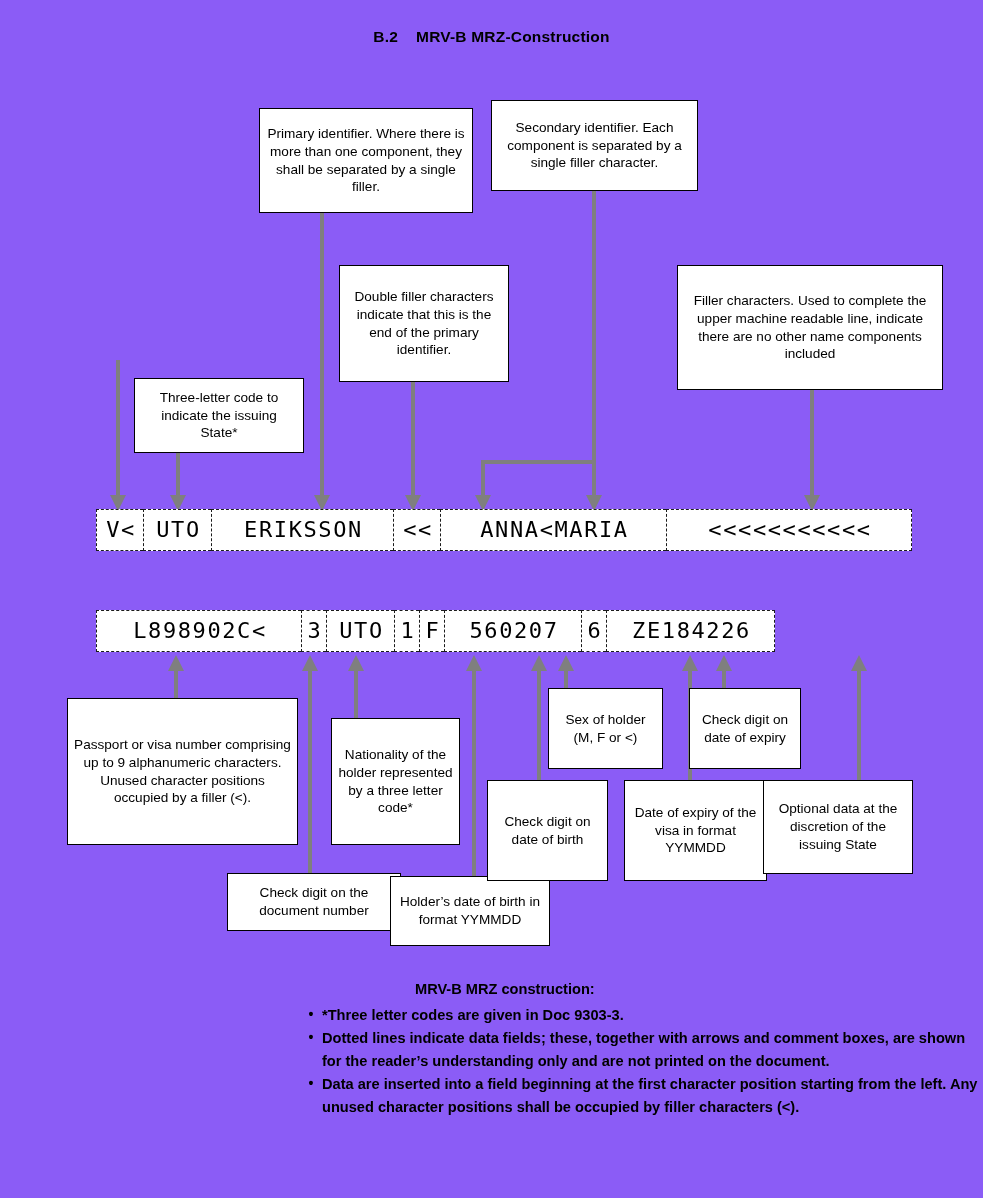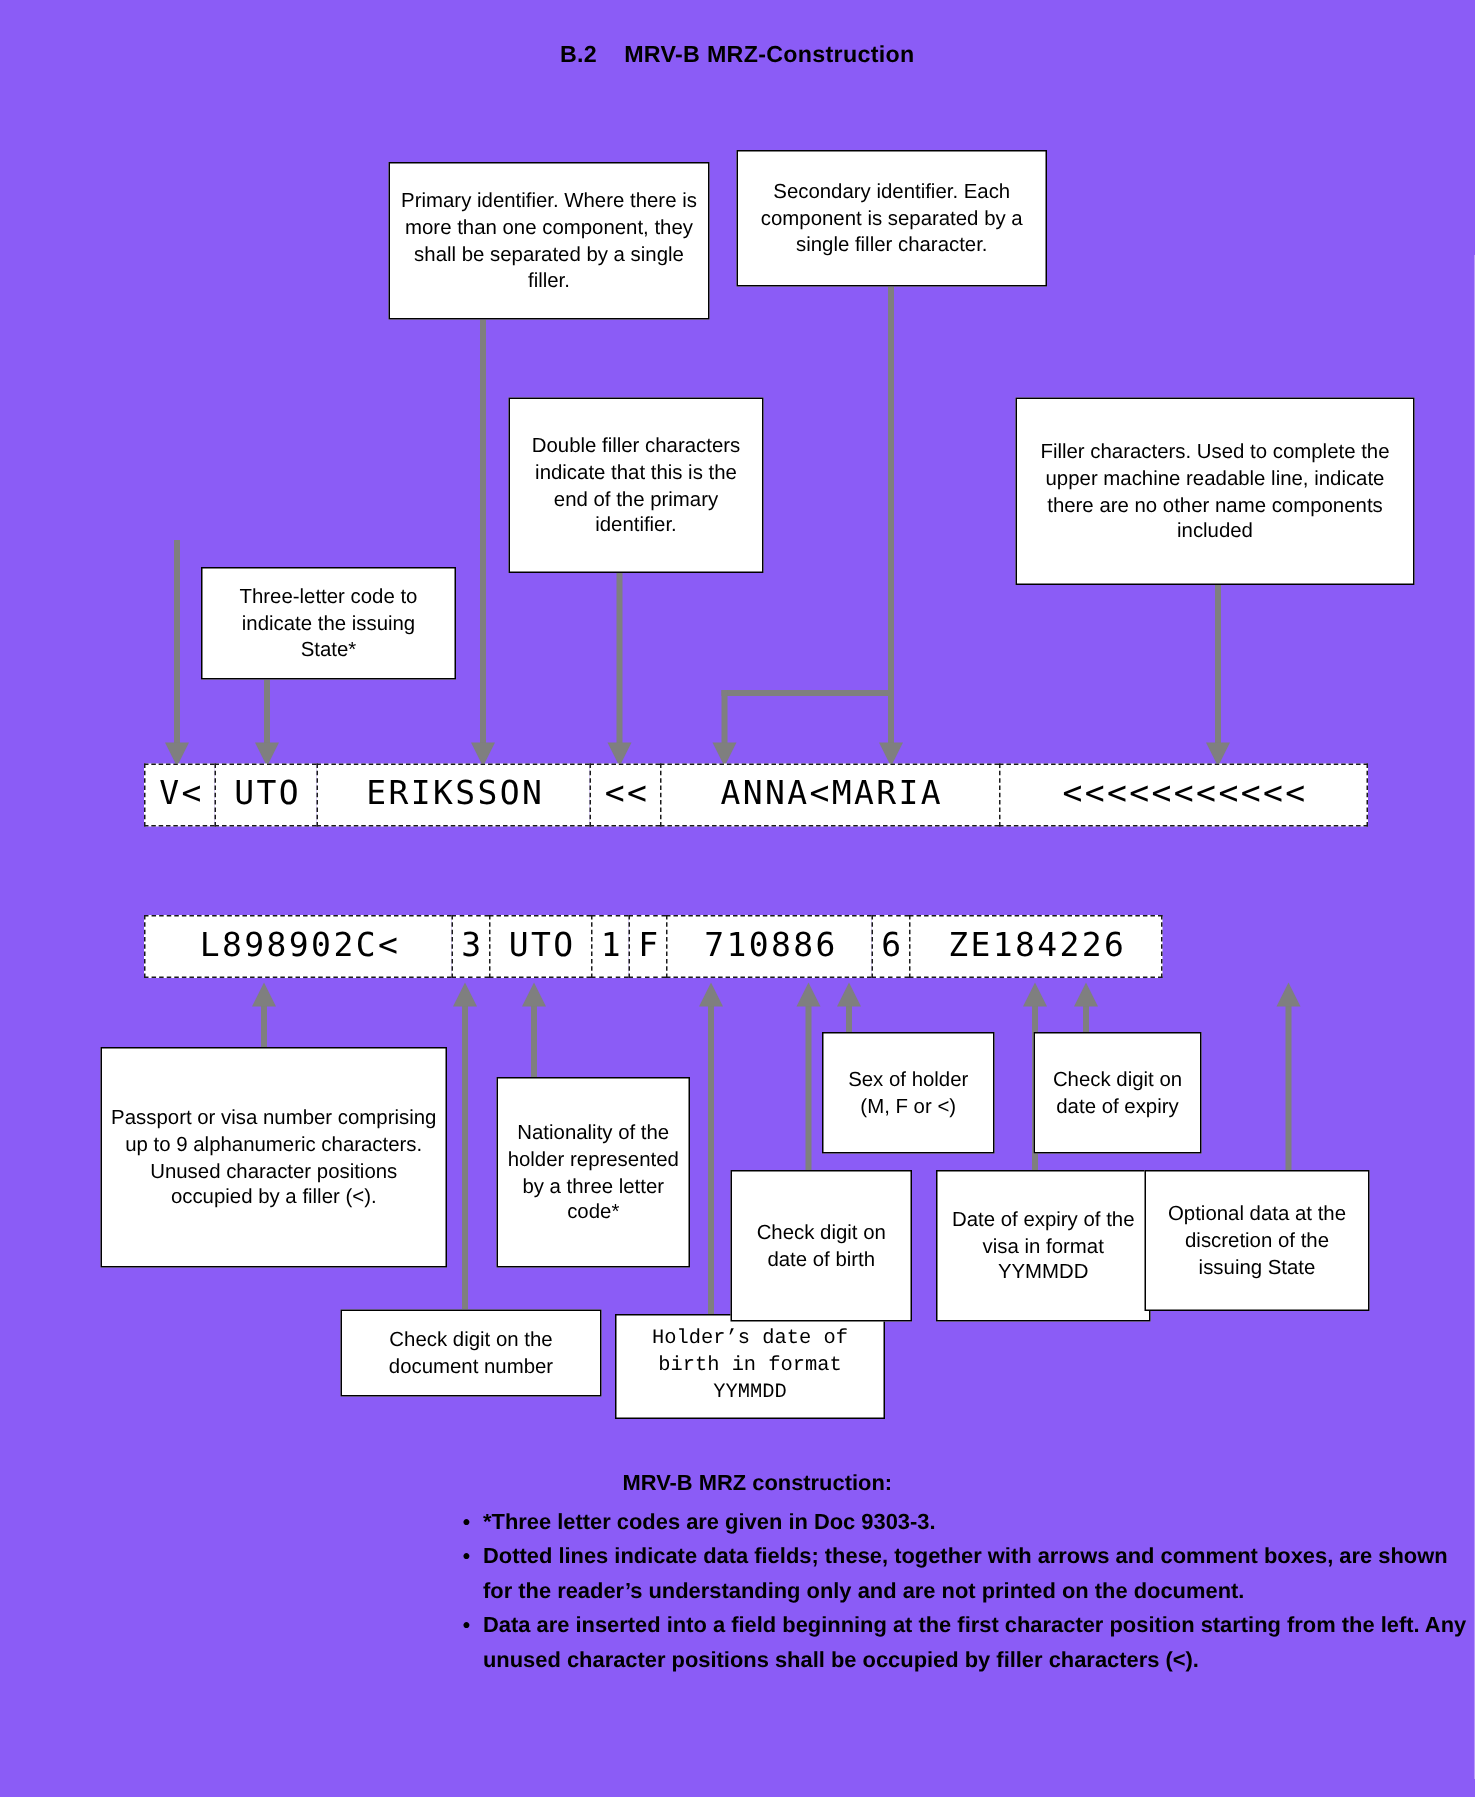--- a/index.html
+++ b/index.html
@@ -209,21 +209,21 @@
     <div class="mrz-field" style="width:68px;">
       <span class="chars">UTO</span>
     </div>
     <div class="mrz-field" style="width:25px;">
       <span class="chars">1</span>
     </div>
     <div class="mrz-field" style="width:25px;">
       <span class="chars">F</span>
     </div>
     <div class="mrz-field" style="width:137px;">
-      <span class="chars">710886</span>
+      <span class="chars">560207</span>
     </div>
     <div class="mrz-field" style="width:25px;">
       <span class="chars">6</span>
     </div>
     <div class="mrz-field" style="width:169px;">
       <span class="chars">ZE184226</span>
     </div>
   </div>
 
   <div class="arrow-up" style="left:168px; top:655px;"></div>
@@ -258,21 +258,21 @@
   </div>
 
   <div class="cbox" style="left:227px; top:873px; width:174px; height:58px;">
     <span>Check digit on the document number</span>
   </div>
 
   <div class="cbox" style="left:331px; top:718px; width:129px; height:127px;">
     <span>Nationality of the holder represented by a three letter code*</span>
   </div>
 
-  <div class="cbox" style="left:410px; top:876px; width:180px; height:70px;font-family:Liberation Mono, monospace;">
+  <div class="cbox" style="left:390px; top:876px; width:160px; height:70px;">
     <span>Holder’s date of birth in format YYMMDD</span>
   </div>
 
   <div class="cbox" style="left:487px; top:780px; width:121px; height:101px;">
     <span>Check digit on date of birth</span>
   </div>
 
   <div class="cbox" style="left:548px; top:688px; width:115px; height:81px;">
     <span>Sex of holder (M, F or &lt;)</span>
   </div>

